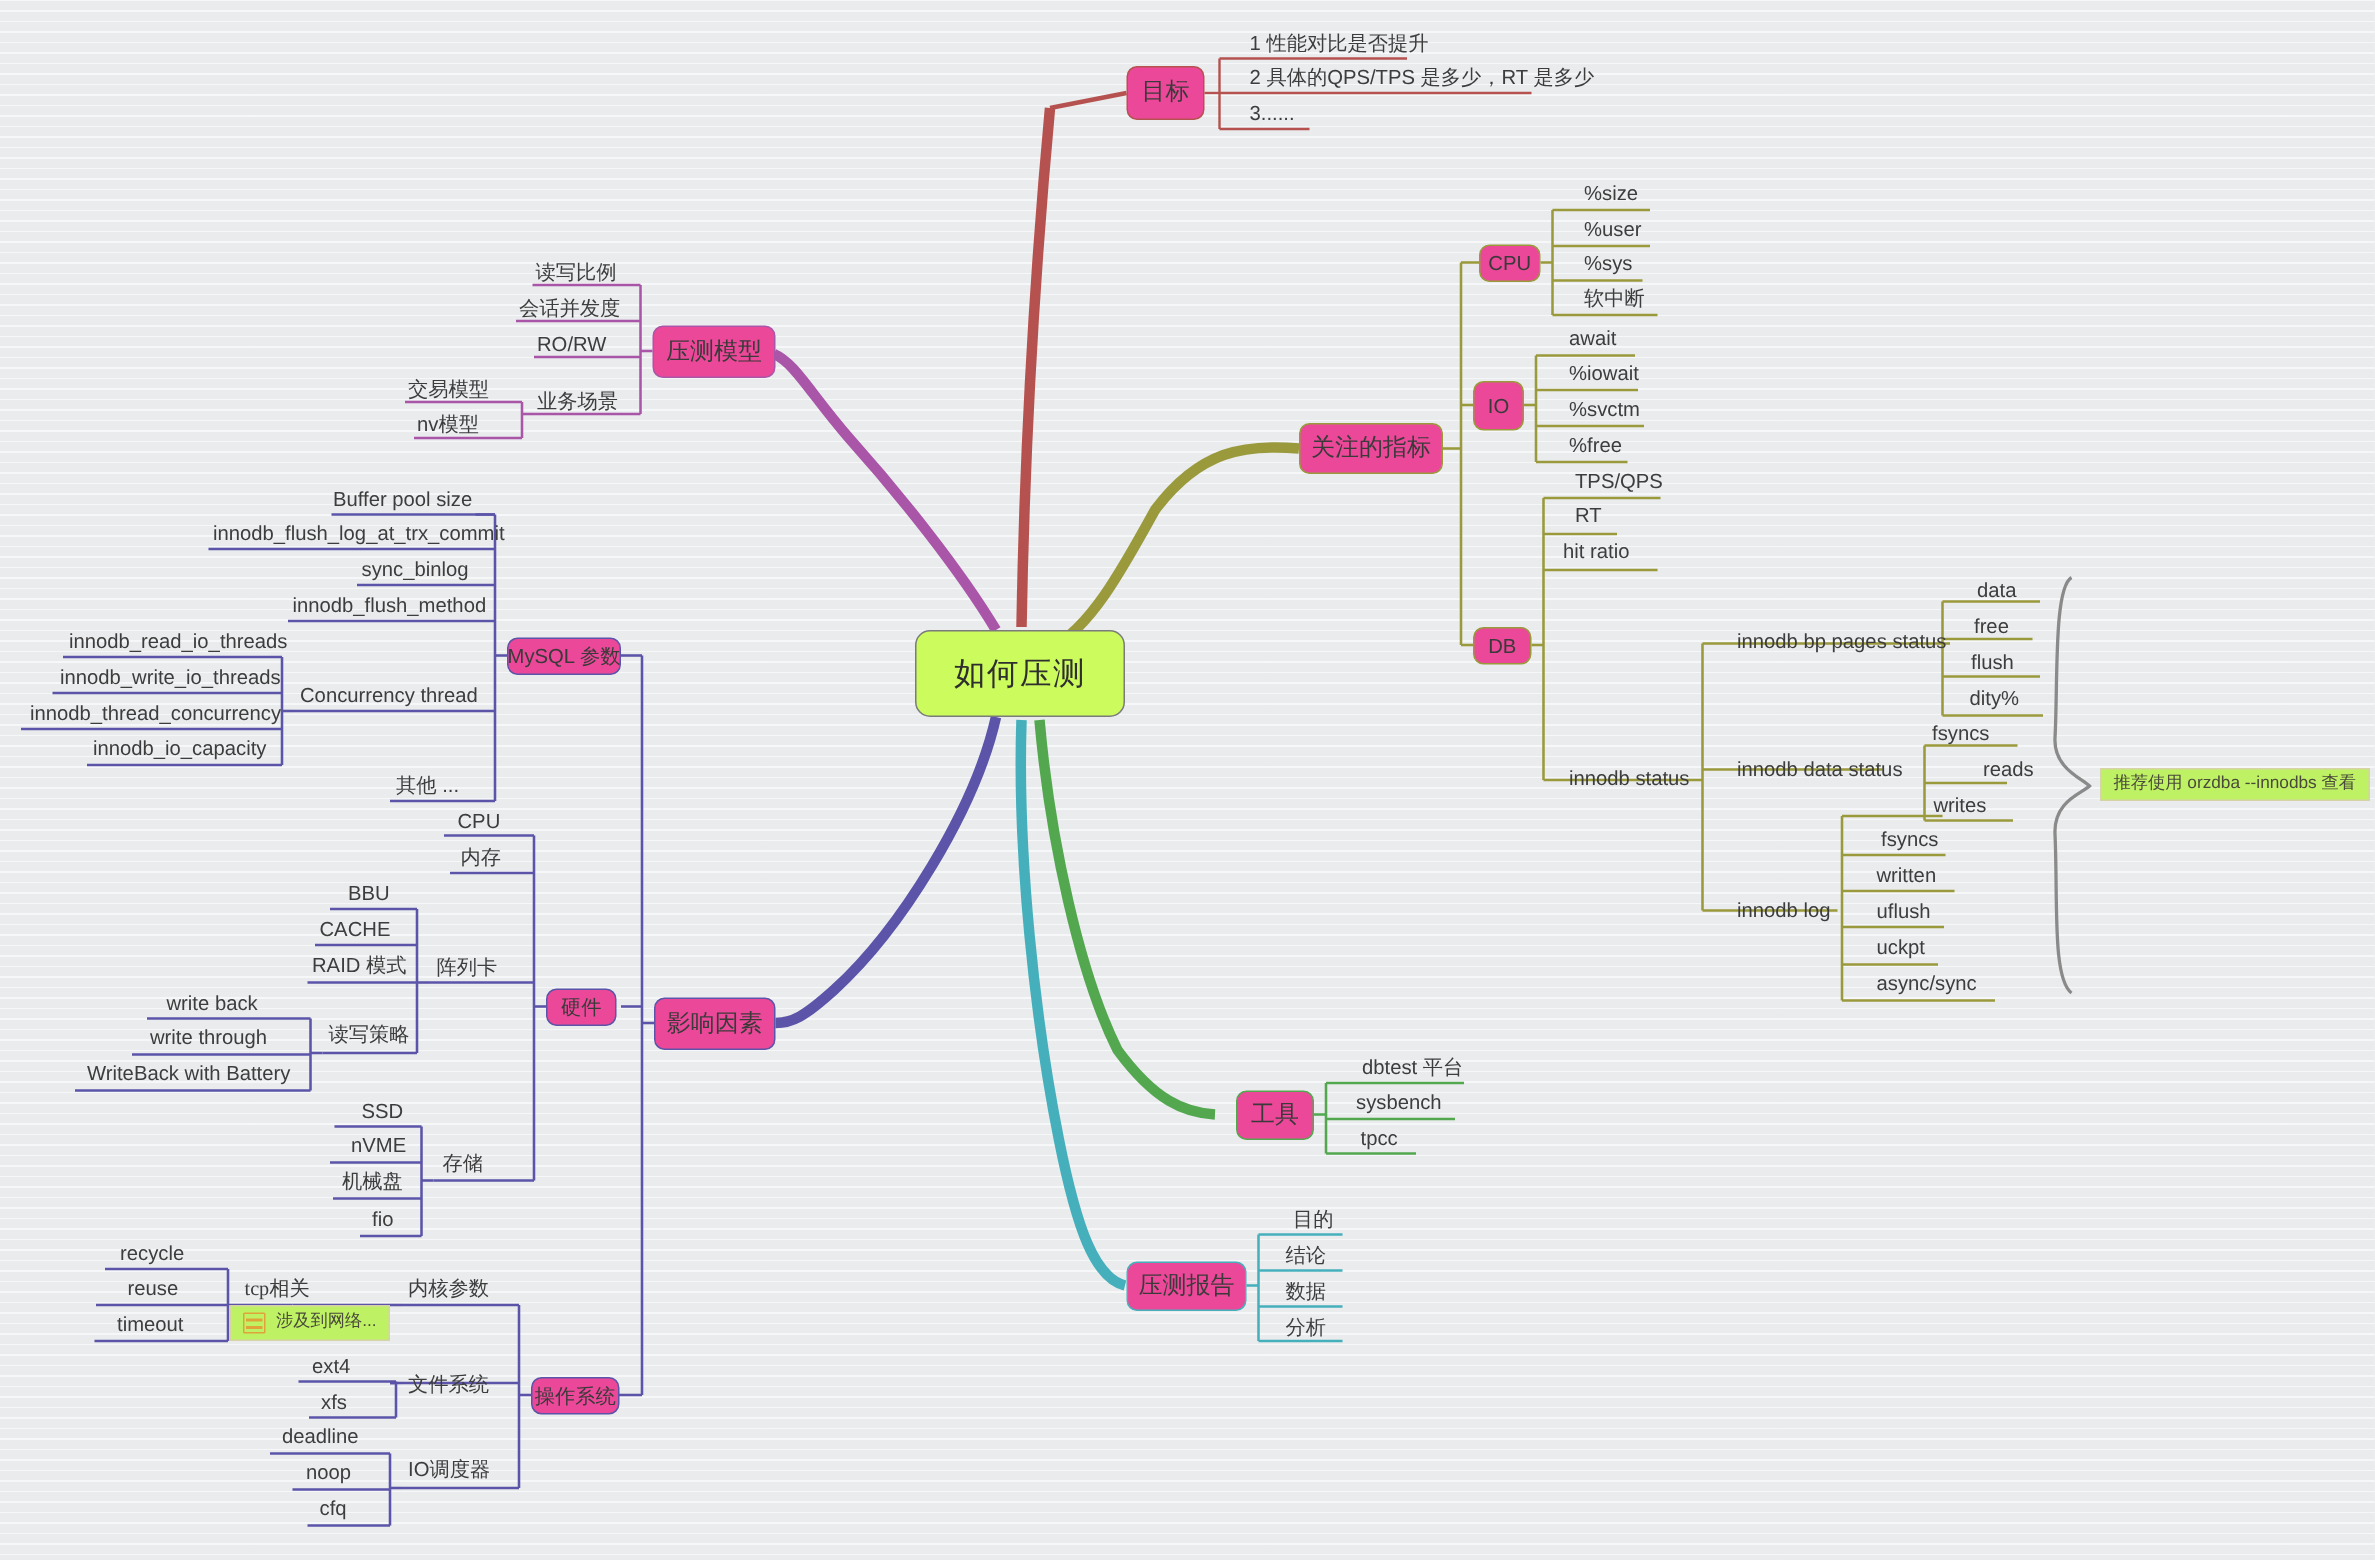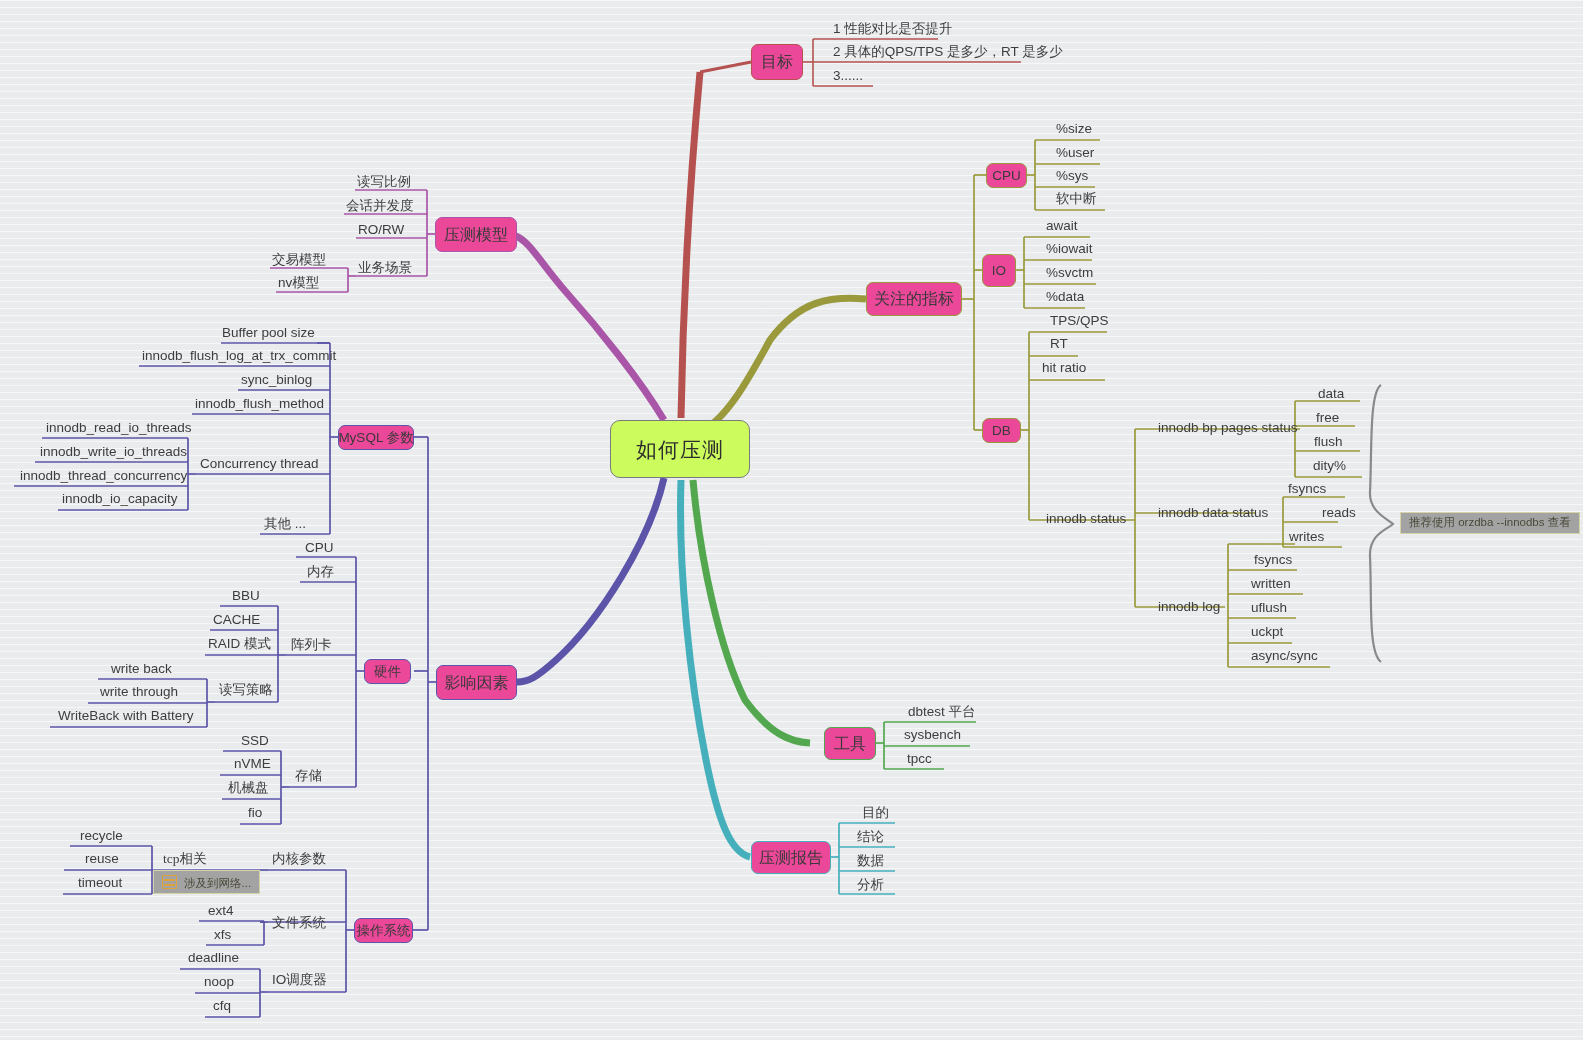--- a/index.html
+++ b/index.html
@@ -50,27 +50,27 @@
     border:none;
     font-size:13.5px;
     color:#3d3d3d;
   }
   .lvl1{font-size:16px;}
   .lvl2{font-size:13.5px;}
 
   .note{
     position:absolute;
     box-sizing:border-box;
-    background:#a3a3a3;
+    background:#bef264;
     border:1px solid #d6d3a6;
     color:#4a4a3a;
     font-size:11.5px;
     padding:4px 8px;
     display:flex;
-    align-items:flex-end;
+    align-items:center;
     gap:7px;
     white-space:nowrap;
     line-height:1;
   }
   .note-icon{
     display:inline-block;
     width:13px;height:12px;
     border:1.6px solid #e0a33a;
     border-radius:1px;
     position:relative;
@@ -296,21 +296,21 @@
   <div class="node boxed lvl2" style="left:986px;top:163px;width:41px;height:25px;border-color:#9a9a3c;">CPU</div>
   <div class="node plain" style="left:1056px;top:121px;height:16px;">%size</div>
   <div class="node plain" style="left:1056px;top:145px;height:16px;">%user</div>
   <div class="node plain" style="left:1056px;top:168px;height:16px;">%sys</div>
   <div class="node plain" style="left:1056px;top:191px;height:16px;">软中断</div>
 
   <div class="node boxed lvl2" style="left:982px;top:254px;width:34px;height:33px;border-color:#9a9a3c;">IO</div>
   <div class="node plain" style="left:1046px;top:218px;height:16px;">await</div>
   <div class="node plain" style="left:1046px;top:241px;height:16px;">%iowait</div>
   <div class="node plain" style="left:1046px;top:265px;height:16px;">%svctm</div>
-  <div class="node plain" style="left:1046px;top:289px;height:16px;">%data</div>
+  <div class="node plain" style="left:1046px;top:289px;height:16px;">%free</div>
 
   <div class="node boxed lvl2" style="left:982px;top:418px;width:39px;height:25px;border-color:#9a9a3c;">DB</div>
   <div class="node plain" style="left:1050px;top:313px;height:16px;">TPS/QPS</div>
   <div class="node plain" style="left:1050px;top:336px;height:16px;">RT</div>
   <div class="node plain" style="left:1042px;top:360px;height:16px;">hit ratio</div>
   <div class="node plain" style="left:1046px;top:511px;height:16px;">innodb status</div>
 
   <div class="node plain" style="left:1158px;top:420px;height:16px;">innodb bp pages status</div>
   <div class="node plain" style="left:1318px;top:386px;height:16px;">data</div>
   <div class="node plain" style="left:1316px;top:410px;height:16px;">free</div>

